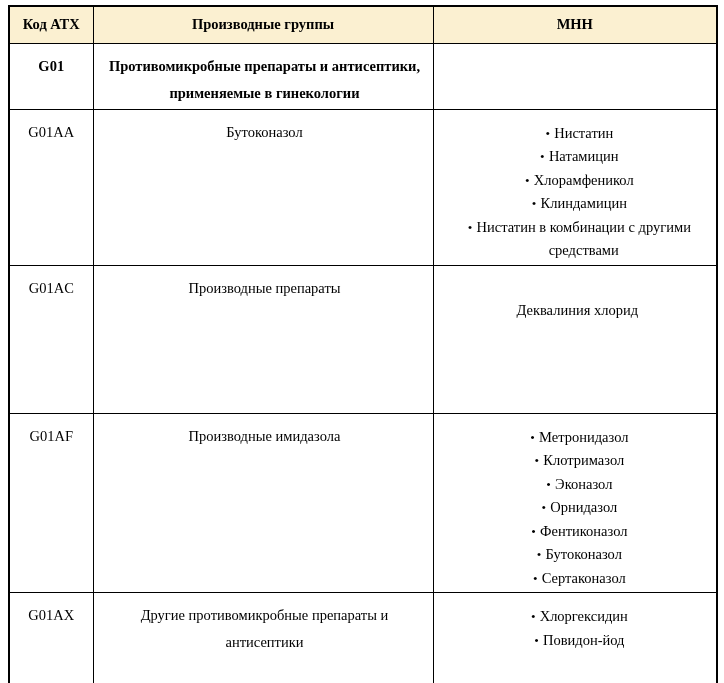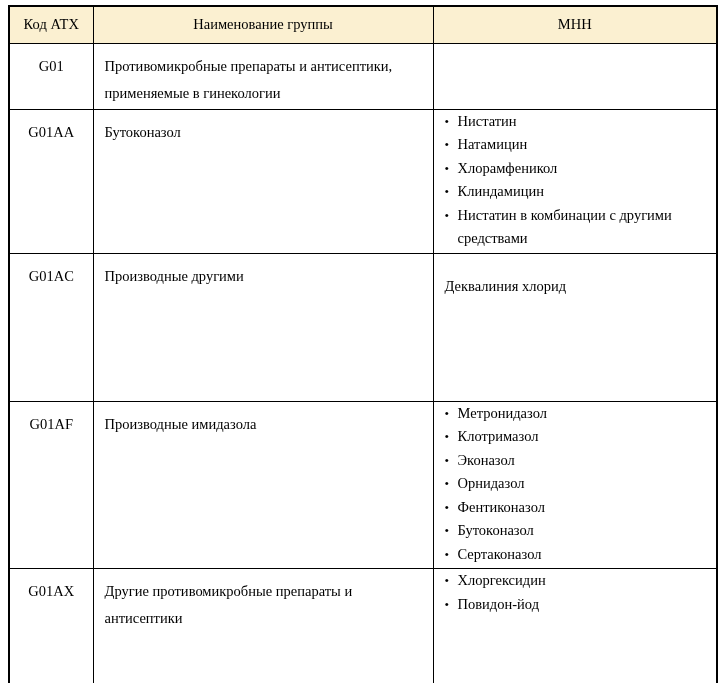--- a/index.html
+++ b/index.html
@@ -22,58 +22,59 @@
     width:708px;
     border:2.5px solid var(--border-color);
   }
   col.c1{width:84px;}
   col.c2{width:340px;}
   col.c3{width:284px;}
   th,td{
     border:1.5px solid var(--border-color);
     padding:0;
     overflow:hidden;
+    text-align:center;
   }
   thead th{
     background:var(--header-bg);
-    font-weight:normal;
+    font-weight:bold;
     font-size:14.5px;
     text-align:center;
     vertical-align:middle;
     height:37px;
   }
   tbody td{
     vertical-align:top;
     font-size:14.5px;
   }
   td.code{
     text-align:center;
     padding-top:9px;
     line-height:27px;
   }
   td.group{padding:9px 8px 2px 11px;}
   .group-text{
     line-height:27px;
     white-space:pre-line;
   }
-  td.inn{padding:0 6px 2px 11px;}
+  td.inn{padding:12px 6px 2px 11px;}
   .inn-item{
     line-height:23.5px;
     padding-left:13px;
     text-indent:-13px;
   }
   .inn-item.plain{padding-left:0;text-indent:0;line-height:27px;margin-top:19px;}
   .bullet-dot{
     display:inline-block;
     width:13px;
     text-indent:0;
     font-size:13px;
   }
   
-  tbody tr:nth-child(1){height:61px;}
+  tbody tr:nth-child(1){height:61px;font-weight:bold;}
   tbody tr:nth-child(2){height:57px;}
   tbody tr:nth-child(3){height:148px;margin-left:9px;}
   tbody tr:nth-child(4){height:42px;font-family:Liberation Serif, serif;}
   tbody tr:nth-child(5){height:168px;}
   tbody tr:nth-child(6){height:65px;}
   tbody tr:nth-child(7){height:55px;}
   tbody tr:nth-child(8){height:37px;}
 </style>
 </head>
 <body>
@@ -81,21 +82,21 @@
 <div class="table-wrap">
   <table>
     <colgroup>
       <col class="c1">
         <col class="c2">
         <col class="c3">
     </colgroup>
     <thead>
       <tr>
         <th>Код АТХ</th>
-        <th>Наименование группы</th>
+        <th>Производные группы</th>
         <th>МНН</th>
       </tr>
     </thead>
     <tbody>
   <tr>
     <td class="code">G01</td>
     <td class="group">
       <div class="group-text">Противомикробные препараты и антисептики,
 применяемые в гинекологии</div>
     </td>
@@ -113,21 +114,21 @@
             <div class="inn-item"><span class="bullet-dot">•</span>Натамицин</div>
             <div class="inn-item"><span class="bullet-dot">•</span>Хлорамфеникол</div>
             <div class="inn-item"><span class="bullet-dot">•</span>Клиндамицин</div>
             <div class="inn-item"><span class="bullet-dot">•</span>Нистатин в комбинации с другими средствами</div>
           </td>
   </tr>
 
   <tr>
     <td class="code">G01AC</td>
     <td class="group">
-      <div class="group-text">Производные другими</div>
+      <div class="group-text">Производные препараты</div>
     </td>
     <td class="inn">
             <div class="inn-item plain">Деквалиния хлорид</div>
           </td>
   </tr>
 
   <tr>
     <td class="code">G01AF</td>
     <td class="group">
       <div class="group-text">Производные имидазола</div>

